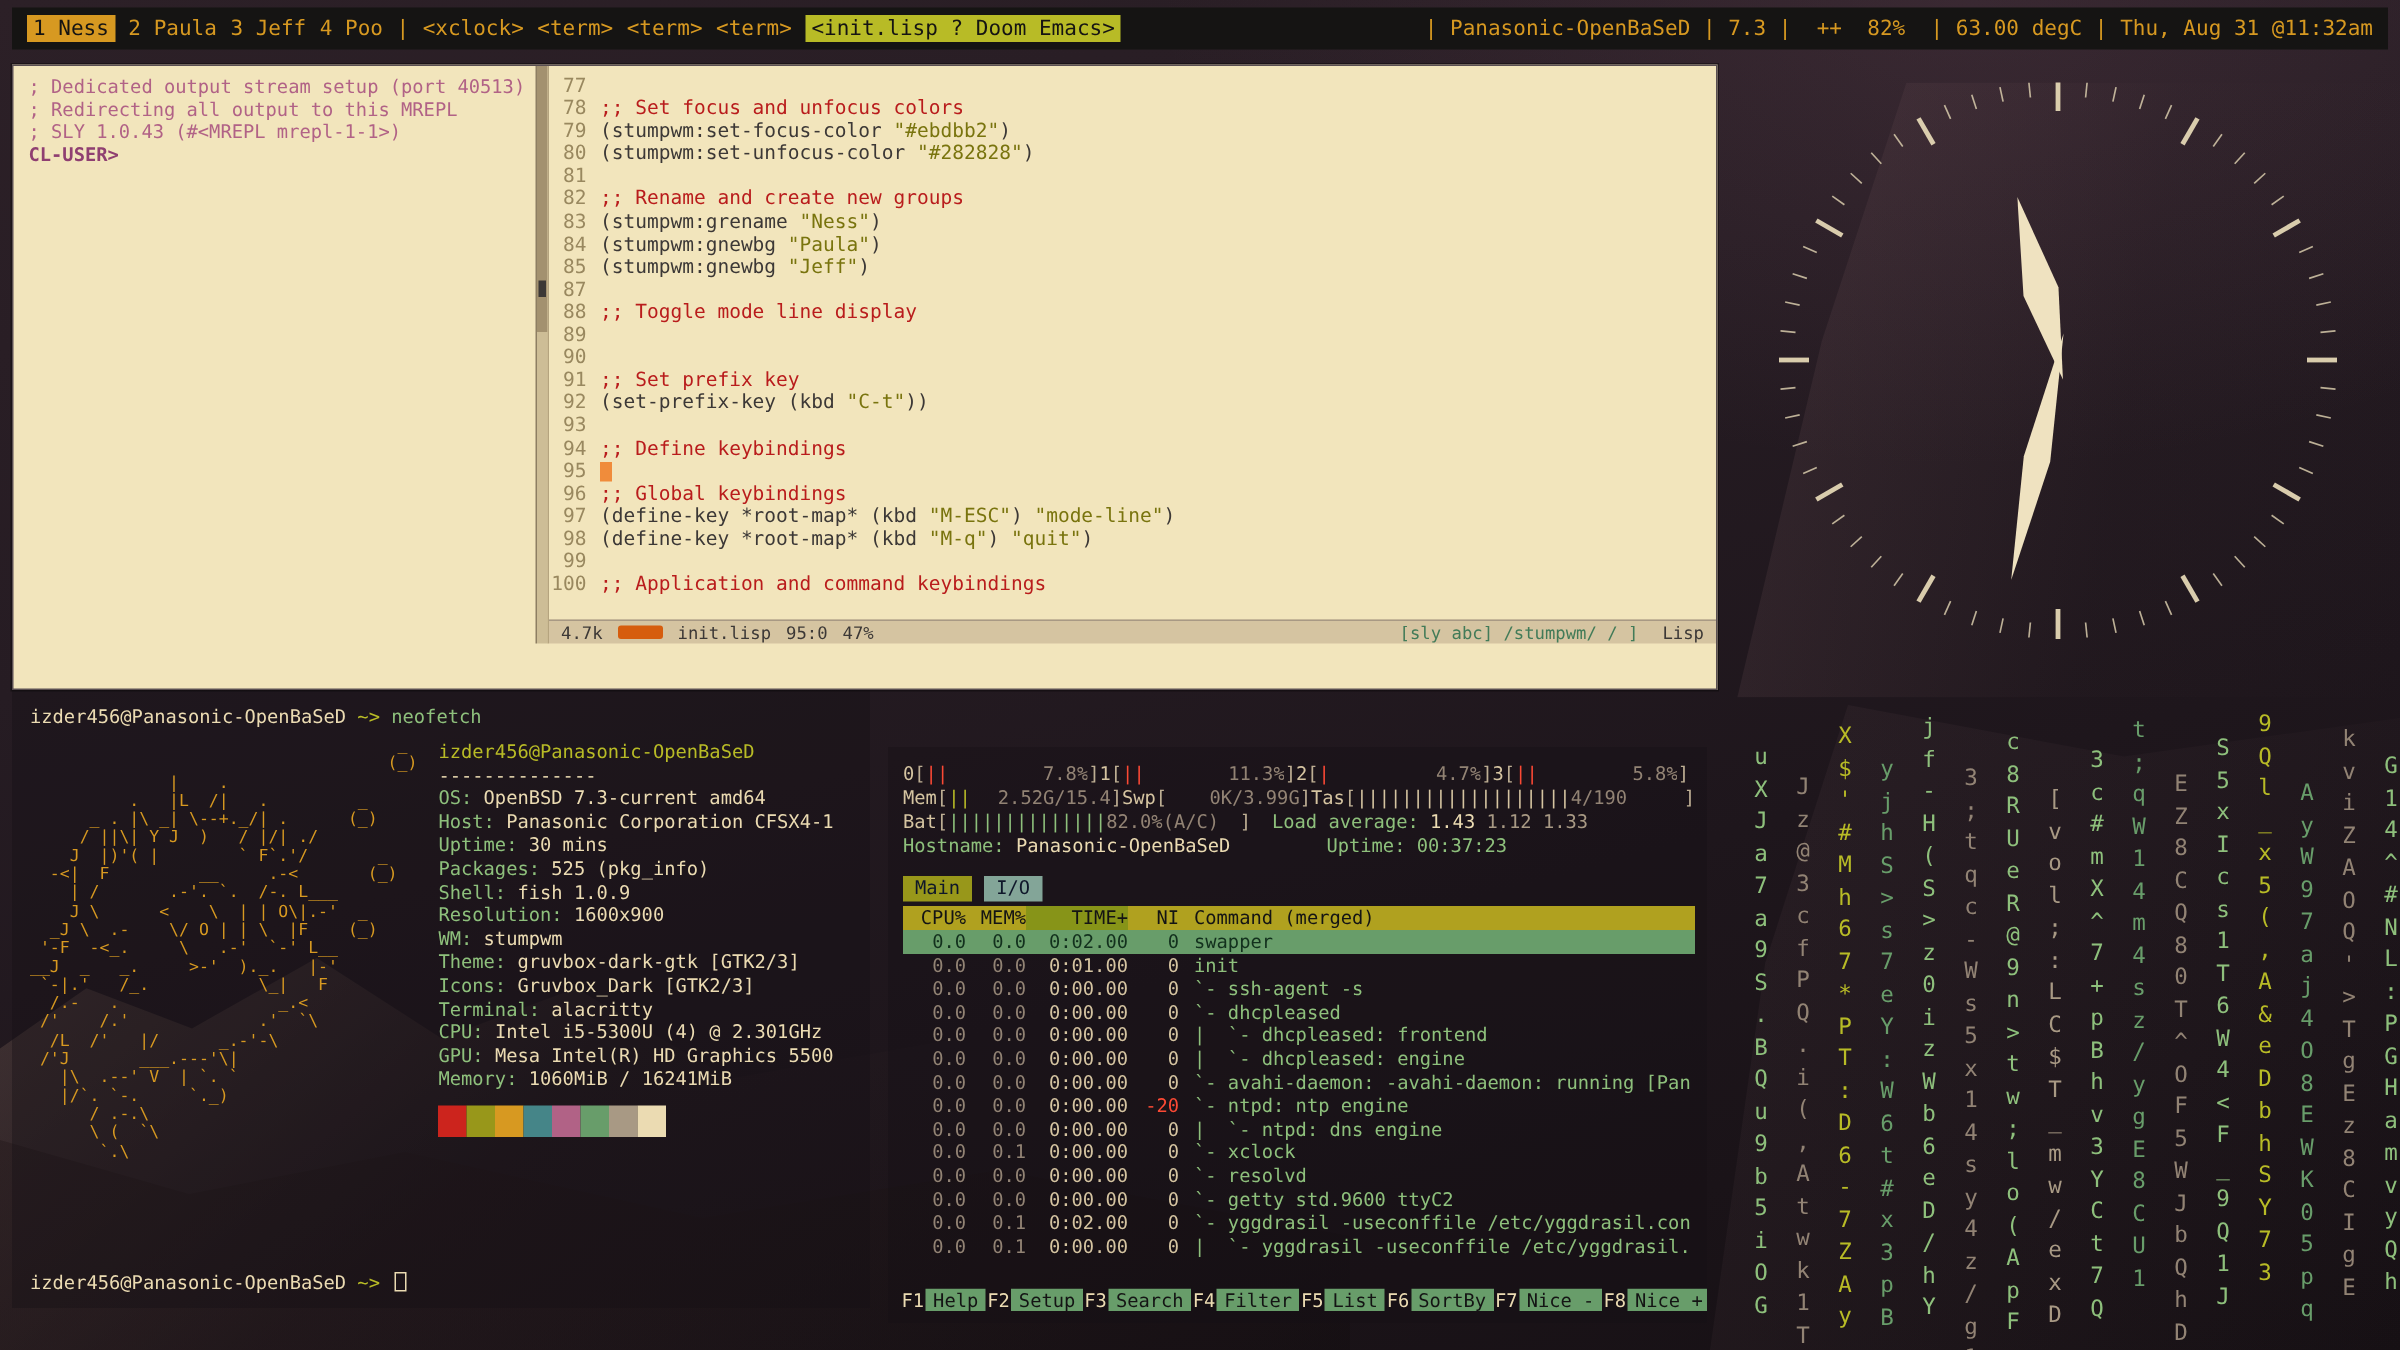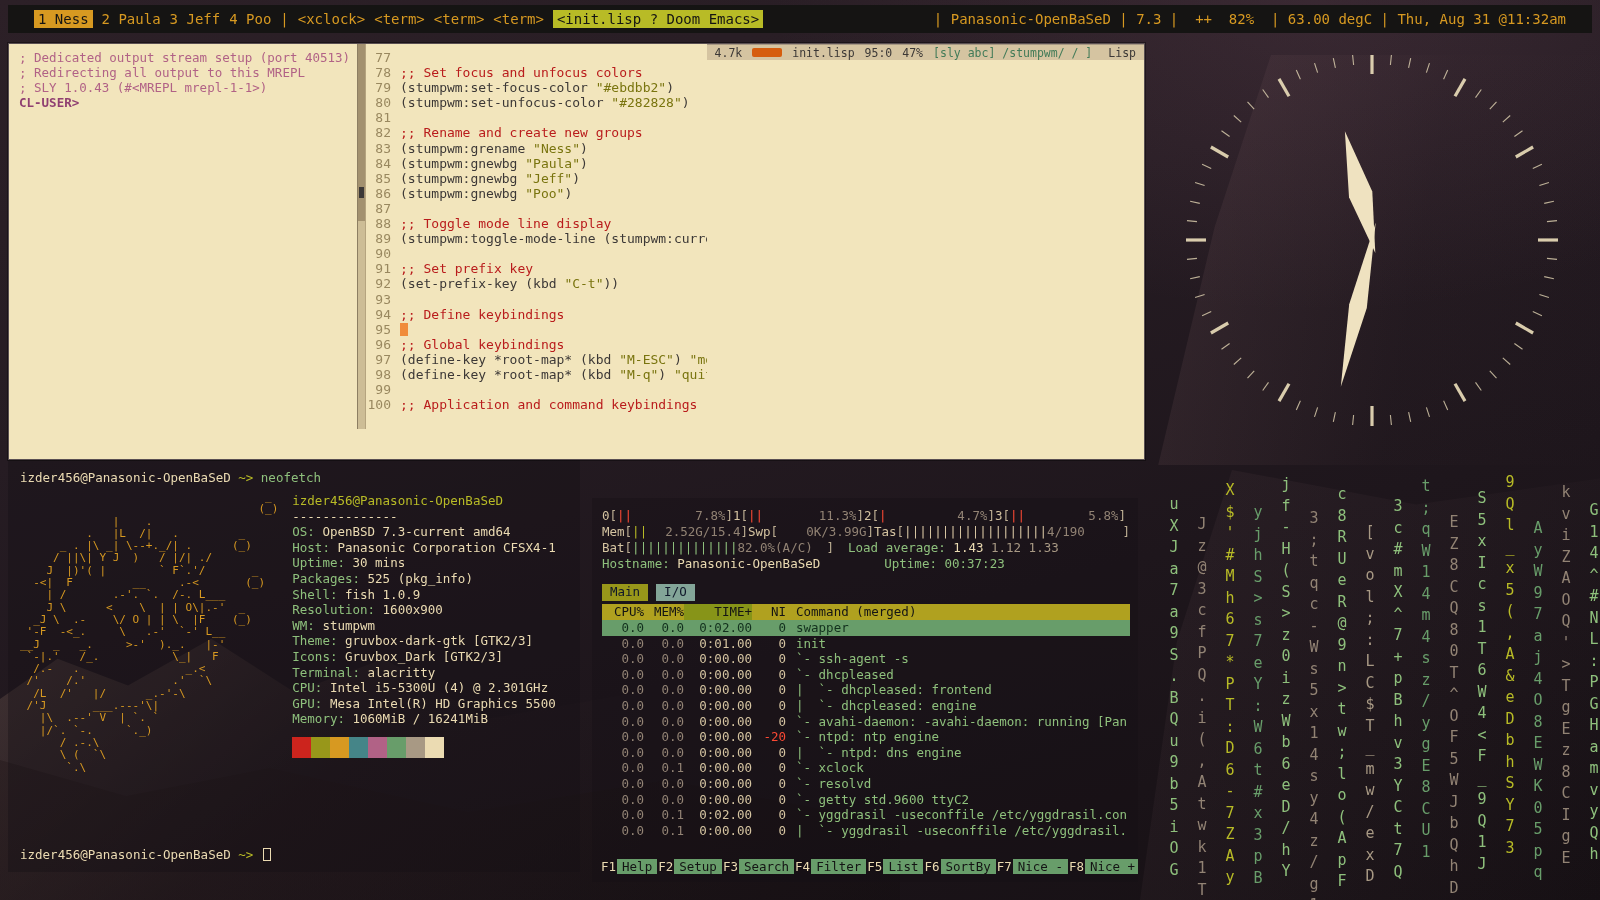--- a/index.html
+++ b/index.html
@@ -19,38 +19,38 @@
  background:linear-gradient(140deg,rgba(150,120,105,.30),rgba(70,52,52,.10) 55%,rgba(20,14,16,.05))}
 .wp-ridge2{position:absolute;left:0;top:700px;width:900px;height:200px;
  clip-path:polygon(0 30%,14% 48%,30% 34%,52% 56%,74% 40%,100% 62%,100% 100%,0 100%);
  background:linear-gradient(150deg,rgba(40,28,30,.55),rgba(18,12,14,.4))}
 .wp-cliff{position:absolute;right:0;top:470px;width:460px;height:430px;
  clip-path:polygon(20% 0,60% 8%,100% 2%,100% 100%,0 100%,8% 40%);
  background:linear-gradient(115deg,rgba(95,72,78,.16),rgba(25,18,22,.04))}
 
 
 .bar{position:absolute;left:8px;top:5px;right:8px;height:28px;z-index:6;background:#151413;
- display:flex;align-items:center;padding:0 26px;font-size:14px;color:#d79921}
+ display:flex;align-items:center;padding:0 10px;font-size:14px;color:#d79921}
 .bar-left{display:flex;align-items:center;gap:9px;white-space:pre}
 .g-active{background:#d79921;color:#151413;padding:1px 4px}
 .w-active{background:#b8bb26;color:#151413;padding:1px 4px}
 .bar-right{margin-left:auto;white-space:pre}
 
 
 .emacs{position:absolute;left:8px;top:43px;width:1137px;height:417px;z-index:4;background:#f2e5bc;
  border:1px solid #5a4f52;display:flex;flex-direction:column;font-size:13px;color:#3c3836;box-shadow:0 0 0 1px rgba(0,0,0,.35)}
 .panes{flex:1;display:flex;min-height:0}
 .repl{width:348px;padding:6px 4px 0 10px;font-size:12.5px;line-height:15.1px}
 .repl-line{color:#b16286;white-space:pre}
 .repl-prompt{color:#8f3f71;font-weight:bold}
 .vdiv{width:9px;position:relative;flex:none;
  background:linear-gradient(180deg,#a3916f 0%,#a3916f 46%,#cdbd96 46%,#cdbd96 100%);
  border-left:1px solid #8d7e62;border-right:1px solid #b5a47f}
 #fringe-mark{position:absolute;left:1px;width:5px;height:11px;background:#3c3836}
-.codepane{flex:1;display:flex;flex-direction:row;min-width:0}
+.codepane{flex:1;display:flex;flex-direction:column;min-width:0}
 .code-lines{flex:1;padding-top:6px;line-height:15.1px;overflow:hidden}
 .cline{display:flex;height:15.1px;white-space:pre}
 .ln{width:34px;text-align:right;padding-right:9px;color:#99885f;flex:none}
 .lc{white-space:pre}
 .cmt{color:#b91c1c}
 .str{color:#79740e}
 .cursor{display:inline-block;width:8px;height:13px;background:#f08c3b;margin-top:1px}
 .emodeline{height:16px;background:#d5c4a1;border-top:1px solid #a89984;display:flex;align-items:center;
  font-size:11.5px;gap:10px;padding:0 8px;color:#3c3836}
 .chip{width:30px;height:9px;background:#d65d0e;border-radius:2px;flex:none}
@@ -141,24 +141,23 @@
       <div class="code-lines" id="code-lines">
           <div class="cline"><span class="ln">77</span><span class="lc"></span></div>
           <div class="cline"><span class="ln">78</span><span class="lc"><span class="cmt">;; Set focus and unfocus colors</span></span></div>
           <div class="cline"><span class="ln">79</span><span class="lc">(stumpwm:set-focus-color <span class="str">"#ebdbb2"</span>)</span></div>
           <div class="cline"><span class="ln">80</span><span class="lc">(stumpwm:set-unfocus-color <span class="str">"#282828"</span>)</span></div>
           <div class="cline"><span class="ln">81</span><span class="lc"></span></div>
           <div class="cline"><span class="ln">82</span><span class="lc"><span class="cmt">;; Rename and create new groups</span></span></div>
           <div class="cline"><span class="ln">83</span><span class="lc">(stumpwm:grename <span class="str">"Ness"</span>)</span></div>
           <div class="cline"><span class="ln">84</span><span class="lc">(stumpwm:gnewbg <span class="str">"Paula"</span>)</span></div>
           <div class="cline"><span class="ln">85</span><span class="lc">(stumpwm:gnewbg <span class="str">"Jeff"</span>)</span></div>
-          <div class="cline"><span class="ln">86</span><span class="lc">(stumpwm:gnewbg <span class="str">"Poo"</span>)</span></div>
           <div class="cline"><span class="ln">87</span><span class="lc"></span></div>
           <div class="cline"><span class="ln">88</span><span class="lc"><span class="cmt">;; Toggle mode line display</span></span></div>
-          <div class="cline"><span class="ln">89</span><span class="lc">(stumpwm:toggle-mode-line (stumpwm:current-screen) (stumpwm:current-head))</span></div>
+          <div class="cline"><span class="ln">89</span></div>
           <div class="cline"><span class="ln">90</span><span class="lc"></span></div>
           <div class="cline"><span class="ln">91</span><span class="lc"><span class="cmt">;; Set prefix key</span></span></div>
           <div class="cline"><span class="ln">92</span><span class="lc">(set-prefix-key (kbd <span class="str">"C-t"</span>))</span></div>
           <div class="cline"><span class="ln">93</span><span class="lc"></span></div>
           <div class="cline"><span class="ln">94</span><span class="lc"><span class="cmt">;; Define keybindings</span></span></div>
           <div class="cline"><span class="ln">95</span><span class="lc"></span><span class="cursor"></span></div>
           <div class="cline"><span class="ln">96</span><span class="lc"><span class="cmt">;; Global keybindings</span></span></div>
           <div class="cline"><span class="ln">97</span><span class="lc">(define-key *root-map* (kbd <span class="str">"M-ESC"</span>) <span class="str">"mode-line"</span>)</span></div>
           <div class="cline"><span class="ln">98</span><span class="lc">(define-key *root-map* (kbd <span class="str">"M-q"</span>) <span class="str">"quit"</span>)</span></div>
           <div class="cline"><span class="ln">99</span><span class="lc"></span></div>

